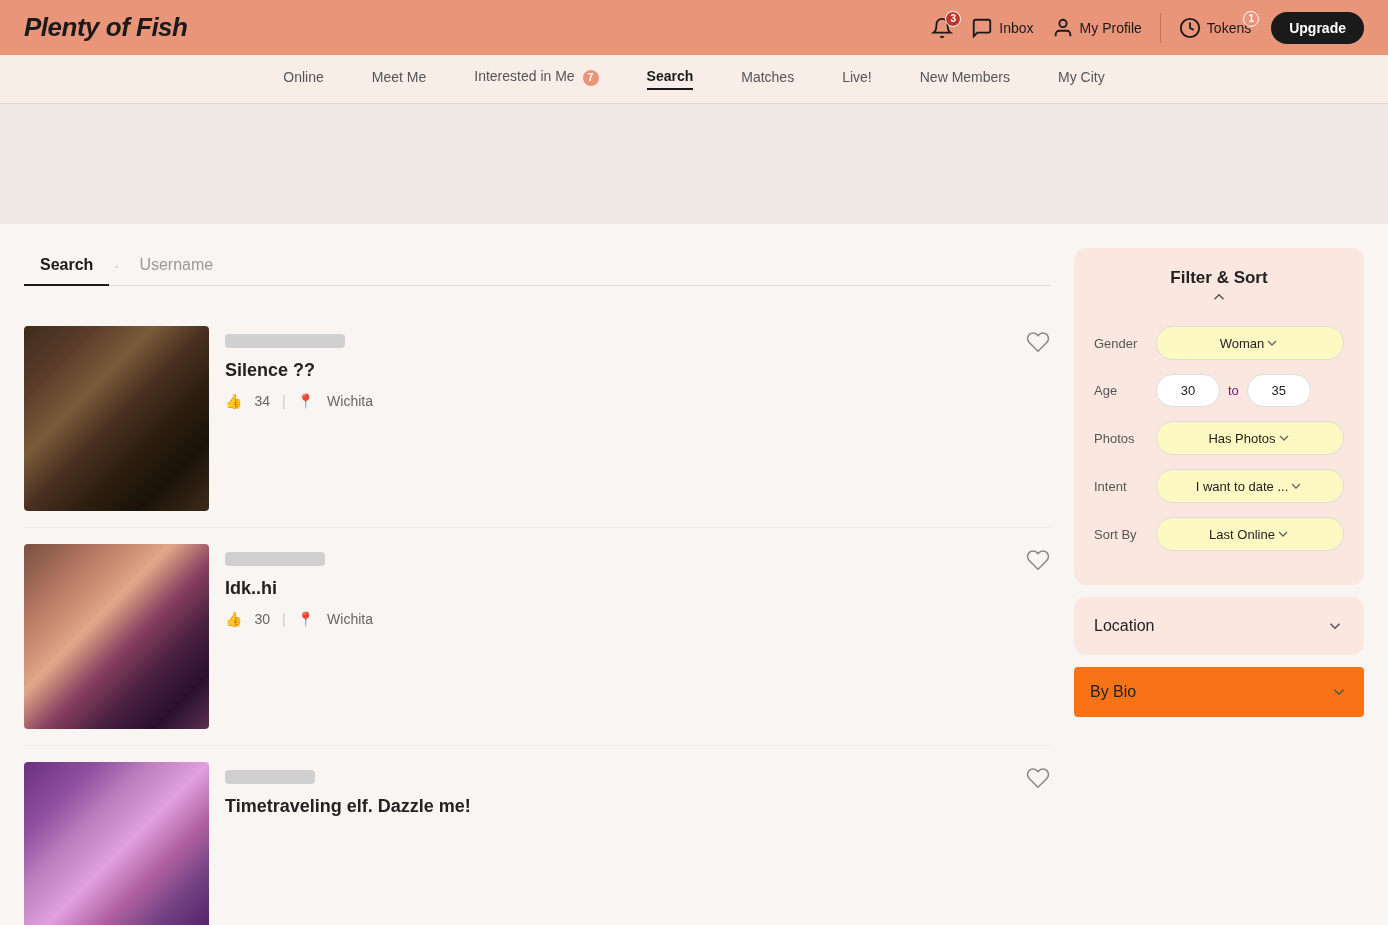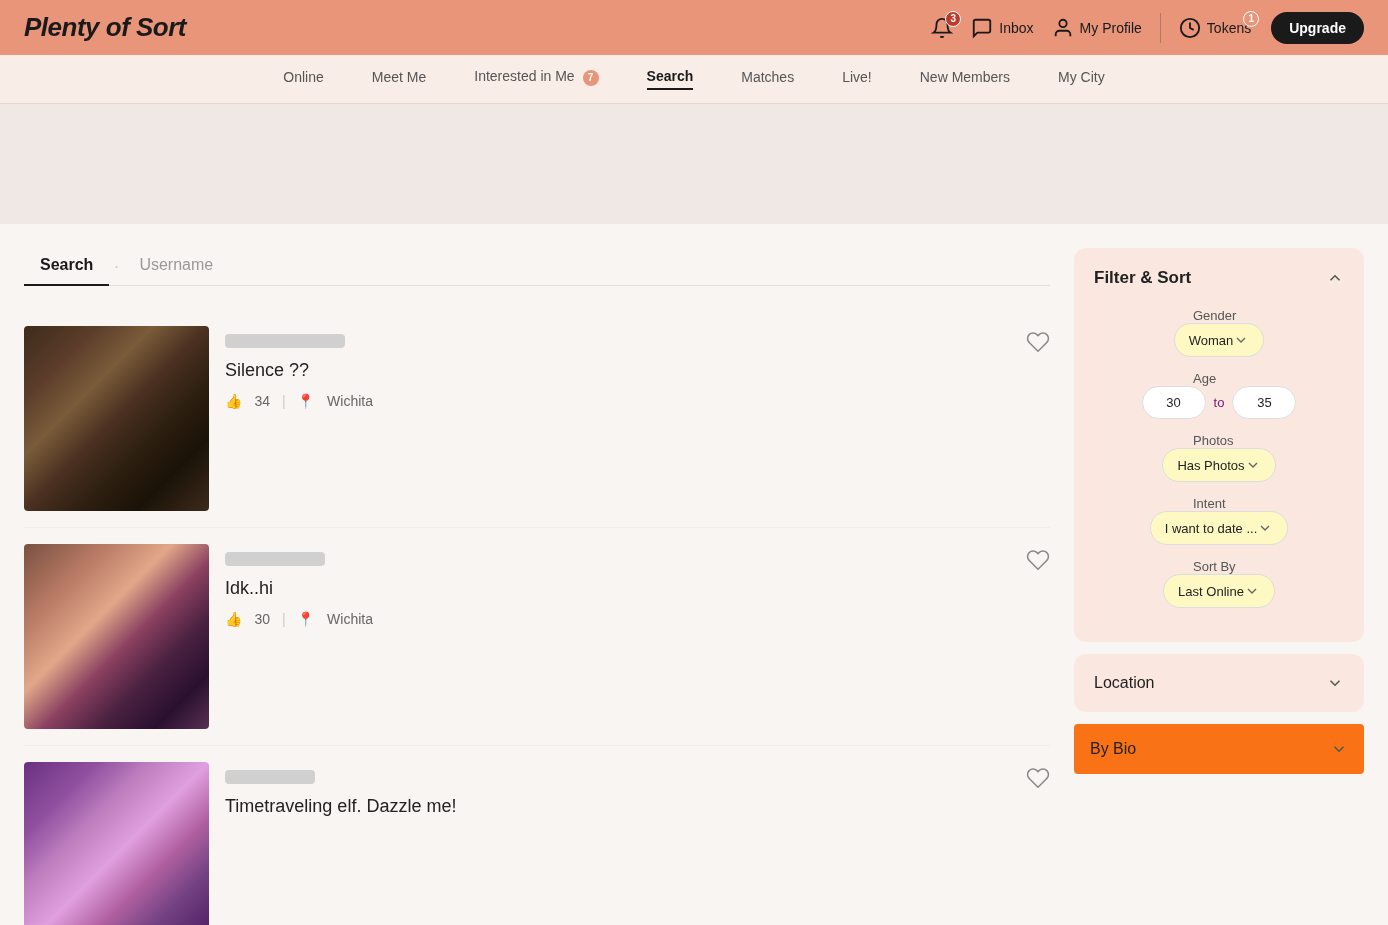--- a/index.html
+++ b/index.html
@@ -170,21 +170,21 @@
       padding-top: 8px;
     }
     .username-blurred {
       height: 14px;
       background: #d0d0d0;
       border-radius: 4px;
       margin-bottom: 12px;
     }
     .profile-name {
       font-size: 18px;
-      font-weight: 400;
+      font-weight: 700;
       color: #222;
       margin-bottom: 12px;
     }
     .profile-meta {
       display: flex;
       align-items: center;
       gap: 12px;
       color: #666;
       font-size: 14px;
     }
@@ -234,31 +234,32 @@
       background: #fae8e0;
       border-radius: 12px;
       padding: 20px;
       margin-bottom: 12px;
     }
     .filter-header {
       display: flex;
       justify-content: space-between;
       align-items: center;
       margin-bottom: 20px;
+      flex-direction: column;
     }
     .filter-title {
       font-size: 17px;
       font-weight: 600;
       color: #222;
     }
     .filter-row {
       display: flex;
       align-items: center;
       margin-bottom: 14px;
-      flex-direction: column;
+      gap: 10px;
     }
     .filter-label {
       font-size: 13px;
       color: #555;
       width: 52px;
       flex-shrink: 0;
     }
     .filter-select {
       flex: 1;
       display: flex;
@@ -325,21 +326,21 @@
 
     .chevron-icon {
       display: inline-flex;
       align-items: center;
     }
   </style>
 </head>
 <body>
 
 <header class="header">
-  <div class="logo">Plenty of Sort</div>
+  <div class="logo">Plenty of Fish</div>
   <div class="header-right">
     <div class="header-icon-group">
 
       <div class="icon-btn">
         <svg viewBox="0 0 24 24" fill="none" stroke="currentColor" stroke-width="2">
             <path d="M18 8A6 6 0 0 0 6 8c0 7-3 9-3 9h18s-3-2-3-9"></path>
             <path d="M13.73 21a2 2 0 0 1-3.46 0"></path>
           </svg>
         <span class="badge badge-dark">3</span>
       </div>

